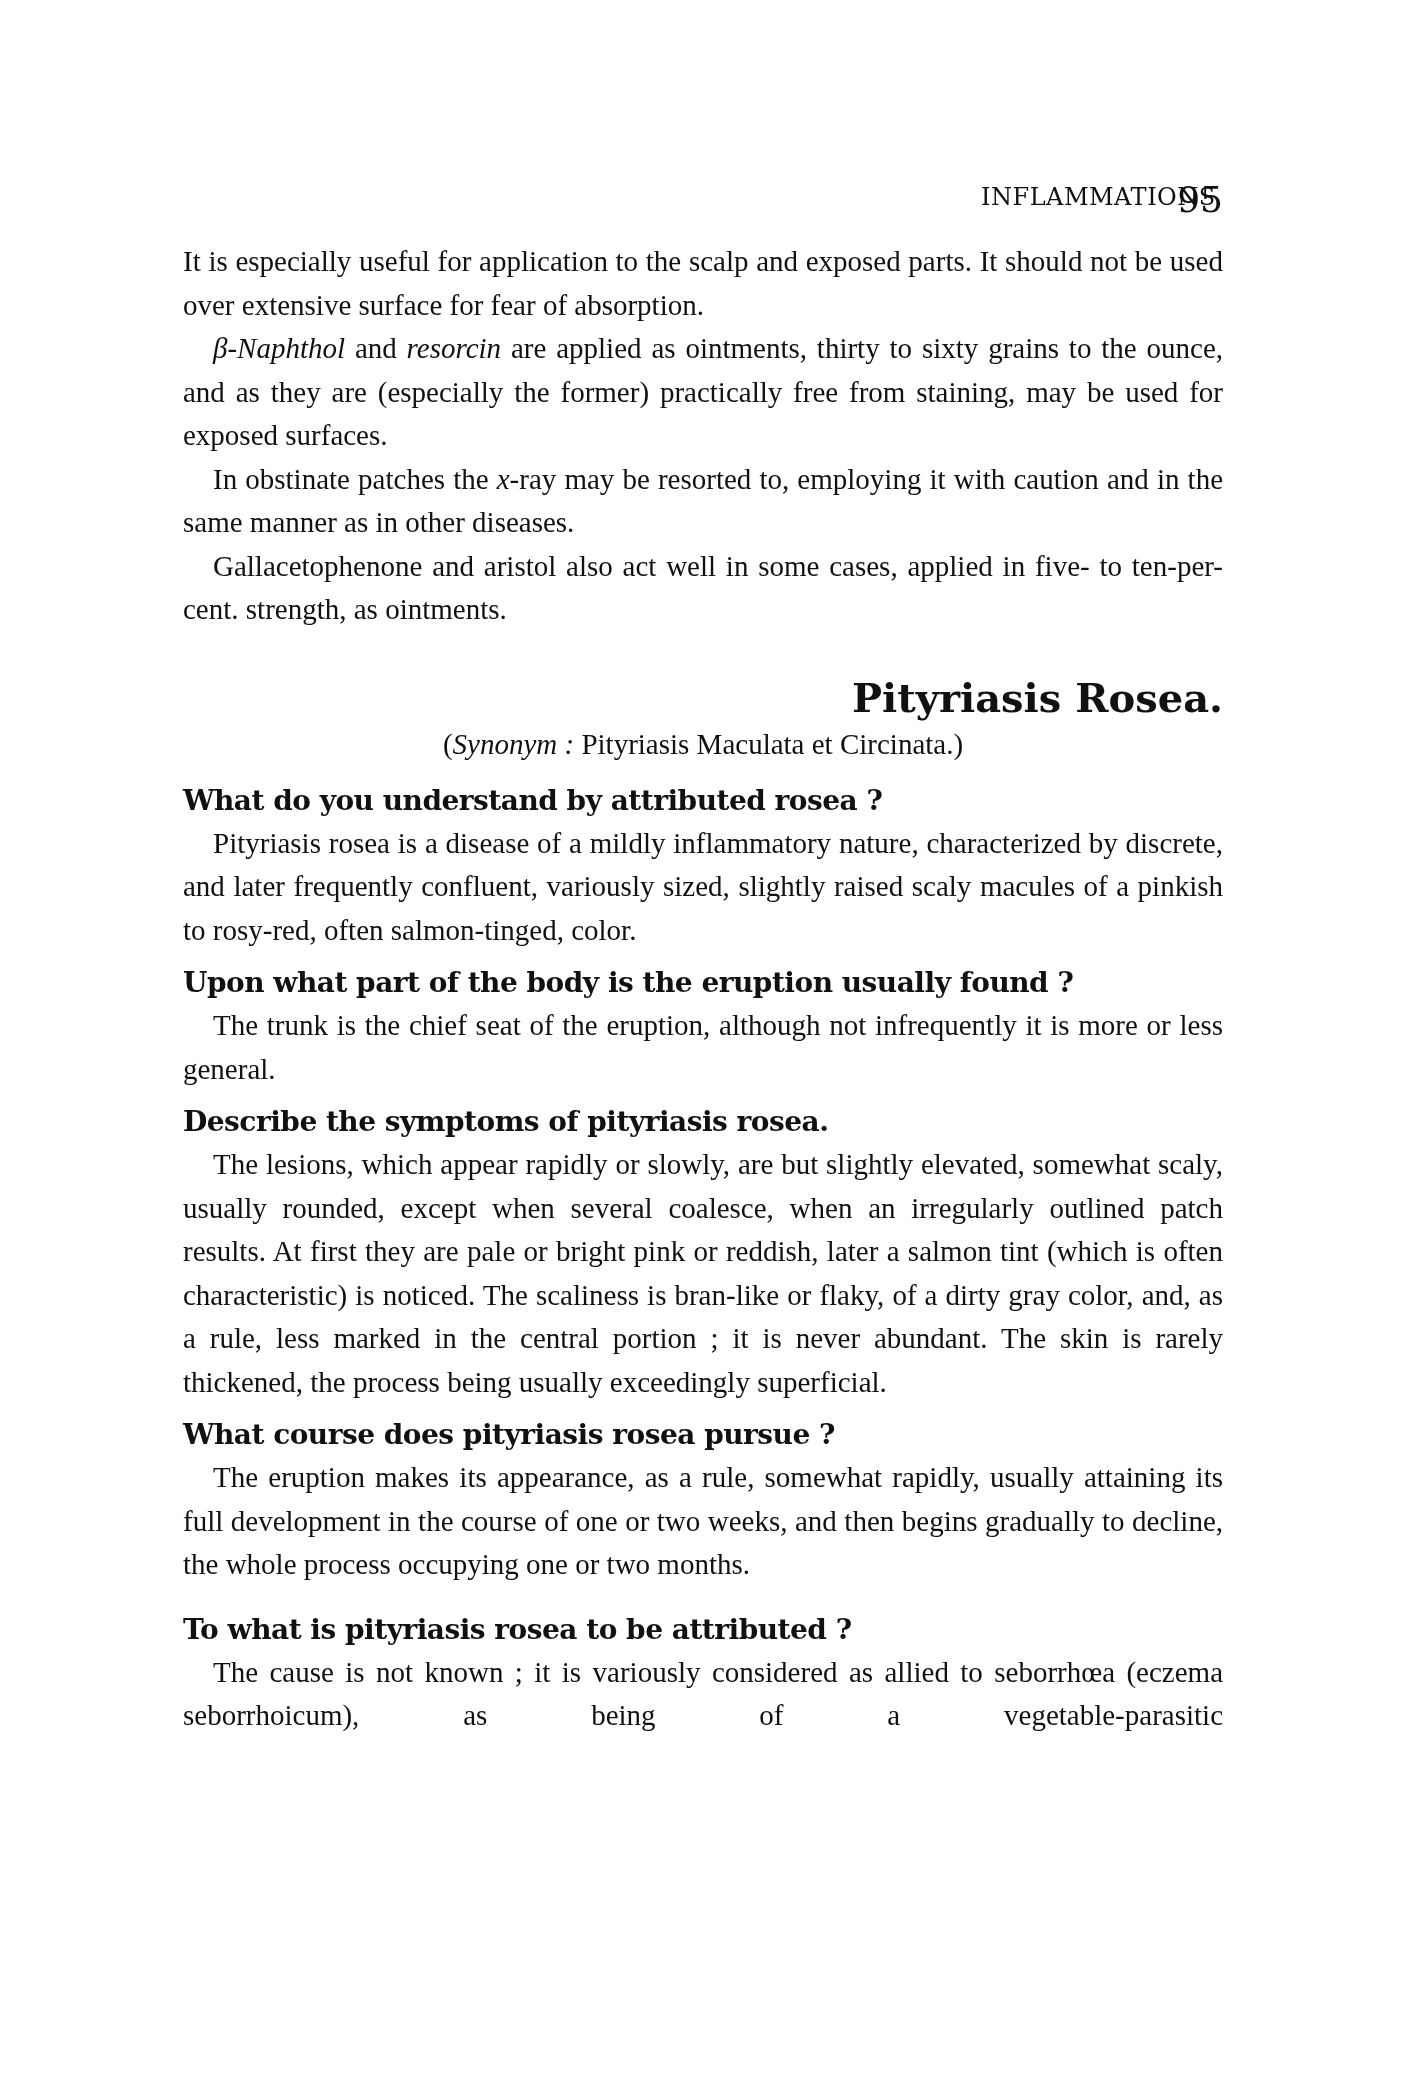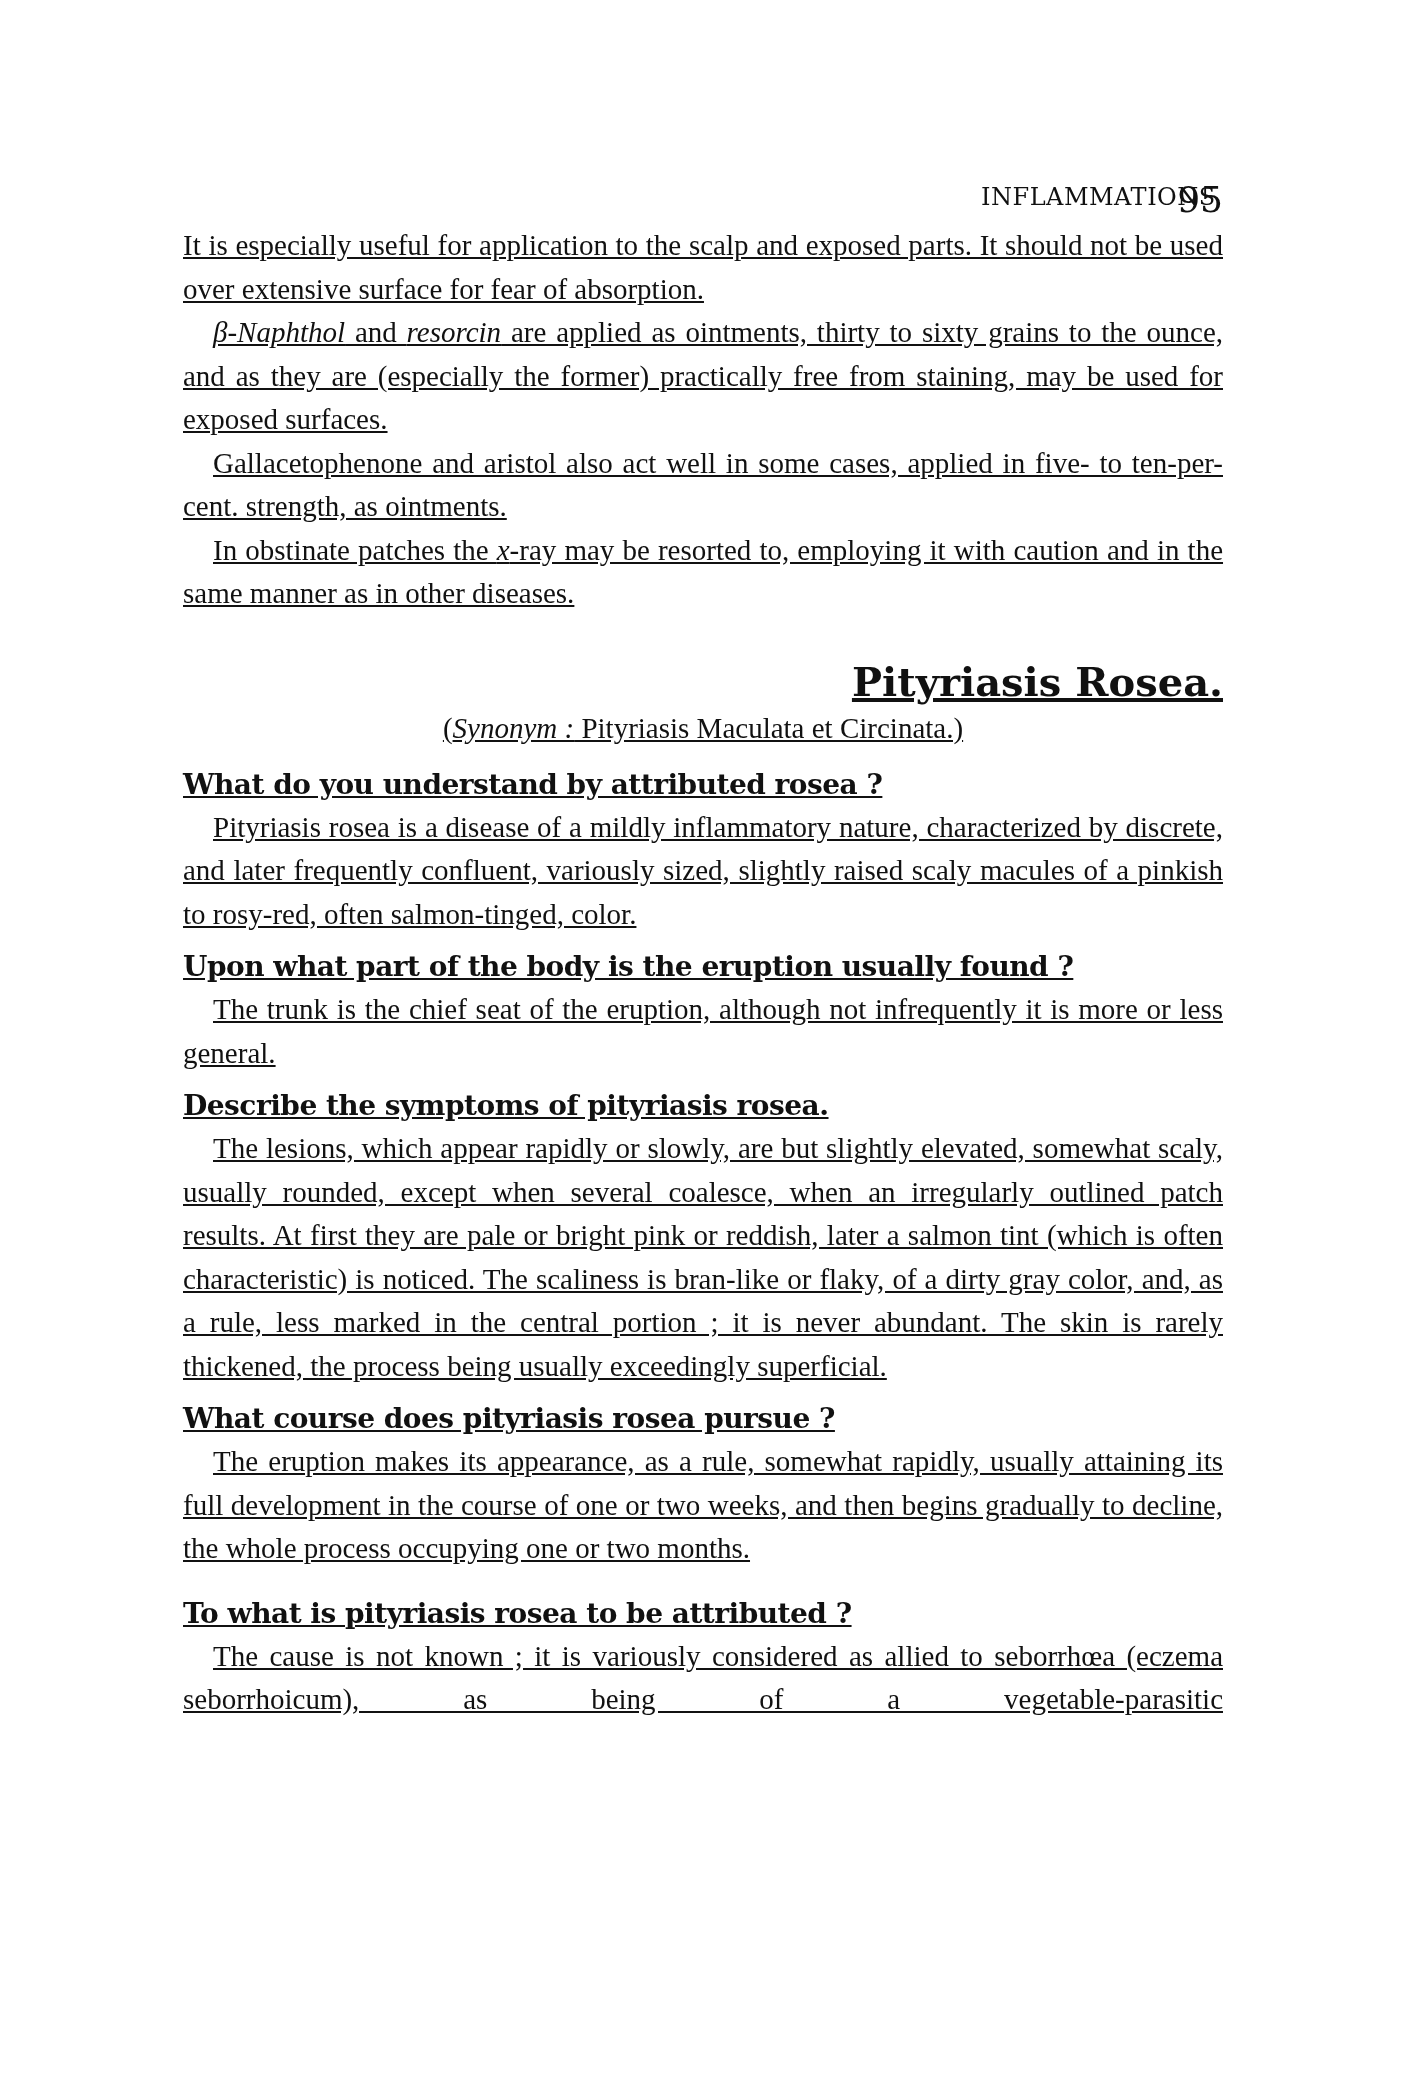--- a/index.html
+++ b/index.html
@@ -3,21 +3,21 @@
 <meta charset="utf-8">
 <style>
   html, body { margin: 0; padding: 0; background: #ffffff; }
   body { width: 1427px; height: 2100px; position: relative; overflow: hidden;
          font-family: "DejaVu Serif", "Liberation Serif", serif; color: #111; }
   .page { position: absolute; left: 183px; top: 0; width: 1040px; }
   .running-head { position: absolute; top: 183px; left: 0; width: 1040px; height: 40px; }
   .running-title { position: absolute; left: 0; right: 0; text-align: right;
                    font-size: 24px; letter-spacing: 0.5px; top: 0; }
   .page-number { position: absolute; right: 0; top: -4px; font-size: 36px; }
-  .body { position: absolute; top: 224px; left: 0; width: 1040px; text-decoration: underline; }
+  .body { position: absolute; top: 240px; left: 0; width: 1040px; }
   p { margin: 0; font-size: 29px; line-height: 43.5px; text-align: justify;
       text-align-last: left; font-family: "Liberation Serif", serif; }
   p.indent { text-indent: 30px; }
   .q { font-family: "DejaVu Serif", serif; font-weight: bold; font-size: 28px;
        line-height: 42px; margin: 0; letter-spacing: -0.5px; }
   .section-title { text-align: right; font-family: "DejaVu Serif", serif;
                    font-weight: bold; font-size: 40px; margin: 40px 0 4px; line-height: 52px; }
   .synonym { text-align: center; font-size: 29px; font-family: "Liberation Serif", serif;
              margin-bottom: 20px; line-height: 32px; }
   .gap-s { height: 10px; }
@@ -29,22 +29,22 @@
 
 <div class="page">
   <div class="running-head">
     <div class="running-title">INFLAMMATIONS.</div>
     <div class="page-number">95</div>
   </div>
 
   <div class="body">
     <p>It is especially useful for application to the scalp and exposed parts. It should not be used over extensive surface for fear of absorption.</p>
     <p class="indent"><em>β-Naphthol</em><span> and </span><em>resorcin</em><span> are applied as ointments, thirty to sixty grains to the ounce, and as they are (especially the former) practically free from staining, may be used for exposed surfaces.</span></p>
+    <p class="indent"><span>In obstinate patches the </span><em>x</em><span>-ray may be resorted to, employing it with caution and in the same manner as in other diseases.</span></p>
     <p class="indent">Gallacetophenone and aristol also act well in some cases, applied in five- to ten-per-cent. strength, as ointments.</p>
-    <p class="indent"><span>In obstinate patches the </span><em>x</em><span>-ray may be resorted to, employing it with caution and in the same manner as in other diseases.</span></p>
 
     <div class="section-title">Pityriasis Rosea.</div>
     <div class="synonym"><span>(</span><em>Synonym :</em><span> Pityriasis Maculata et Circinata.)</span></div>
 
     <div class="q">What do you understand by attributed rosea ?</div>
     <p class="indent">Pityriasis rosea is a disease of a mildly inflammatory nature, characterized by discrete, and later frequently confluent, variously sized, slightly raised scaly macules of a pinkish to rosy-red, often salmon-tinged, color.</p>
     <div class="gap-s"></div>
 
     <div class="q">Upon what part of the body is the eruption usually found ?</div>
     <p class="indent">The trunk is the chief seat of the eruption, although not infrequently it is more or less general.</p>

